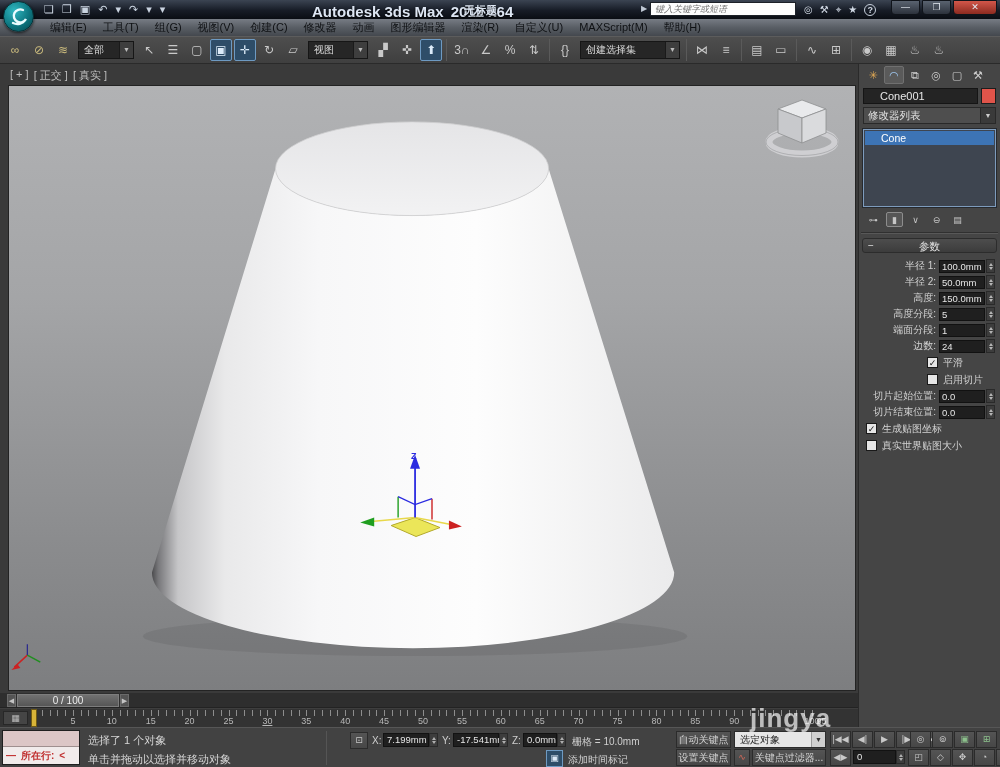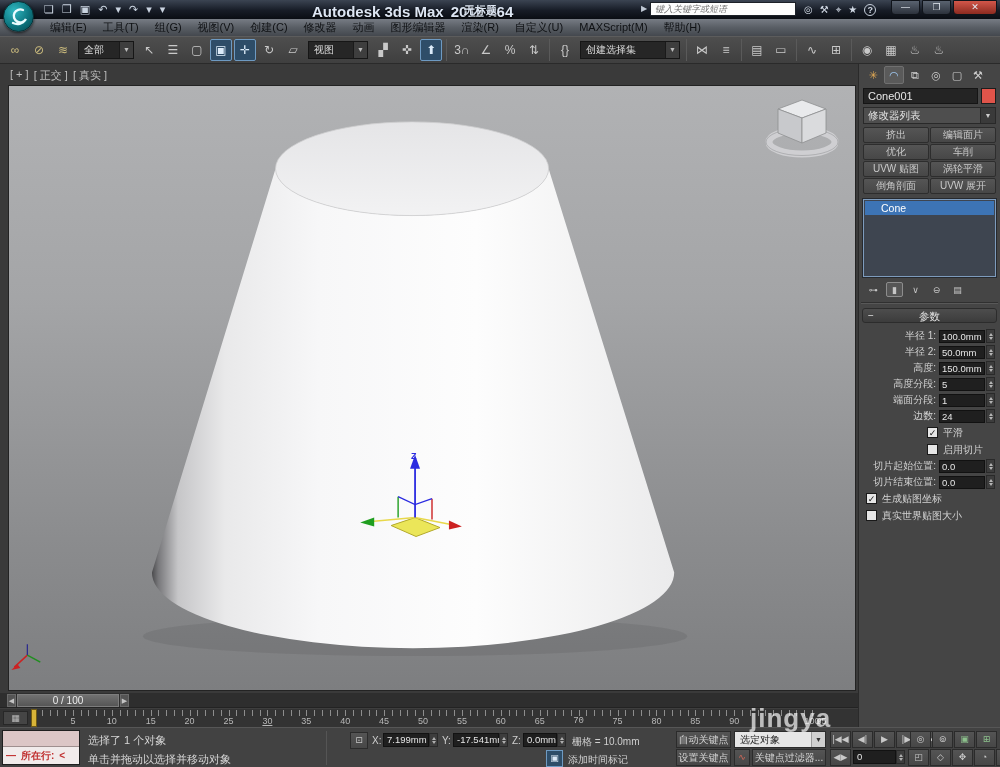--- a/index.html
+++ b/index.html
@@ -39,21 +39,21 @@
   .viewport{position:absolute;left:8px;top:21px;width:848px;height:606px;border:1px solid #232323;background:linear-gradient(#b1b2b4,#a4a5a7 35%,#8b8c8e 75%,#7d7e80)}
   .scene{position:absolute;left:0;top:0;width:100%;height:100%}
   .viewcube{position:absolute;right:14px;top:8px}
 
   
   .panel{position:absolute;left:858px;top:64px;width:142px;height:663px;background:#454545;border-left:1px solid #2a2a2a}
   .ptabs{display:flex;height:21px;padding:2px 4px 0;gap:1px}
   .ptab{width:20px;height:18px;text-align:center;line-height:17px;font-size:11px;color:#cfcfcf;border:1px solid transparent;border-radius:2px}
   .ptab.active{background:#5a5a5a;border-color:#707070}
   .namerow{display:flex;padding:3px 4px 2px;gap:3px}
-  .nfield{flex:1;height:16px;background:#242424;border:1px solid #151515;color:#e8e8e8;font-size:11px;line-height:14px;padding:0 4px}
+  .nfield{flex:1;height:16px;background:#242424;border:1px solid #151515;color:#e8e8e8;font-size:11px;line-height:14px;padding:0 16px}
   .swatch{width:15px;height:16px;border:1px solid #1d1d1d}
   .modlist{margin:1px 4px 3px;height:17px;background:#4e4e4e;border:1px solid #292929;display:flex;align-items:center;font-size:10.5px;color:#e3e3e3;padding-left:4px}
   .modlist .dda{margin-left:auto;width:15px;height:15px;background:#3a3a3a;border-left:1px solid #292929;text-align:center;font-size:7px;line-height:15px;color:#ccc}
   .modgrid{display:grid;grid-template-columns:1fr 1fr;gap:1px;margin:2px 4px}
   .mbtn{height:16px;background:linear-gradient(#555,#474747);border:1px solid #2d2d2d;border-radius:2px;color:#c9c9c9;font-size:10px;text-align:center;line-height:14px;white-space:nowrap;overflow:hidden}
   .stack{margin:5px 4px 2px;height:78px;background:#3e4550;border:1px solid #7e9cbd;outline:1px solid #26292e}
   .stackrow{height:14px;font-size:10.5px;color:#fff;background:#3d74b5;padding-left:16px;line-height:14px;margin:1px}
   .stacktools{display:flex;gap:4px;padding:3px 6px 1px;align-items:center}
   .stool{width:17px;height:15px;font-size:9px;color:#c6c6c6;text-align:center;line-height:14px;border:1px solid transparent;border-radius:2px}
   .stool.active{border-color:#8d8d8d;background:#565656}
@@ -280,30 +280,20 @@
         <div class="ptab">⚒</div>
       </div>
     <div class="namerow">
       <div class="nfield">Cone001</div>
       <div class="swatch" style="background: rgb(224, 84, 74);"></div>
     </div>
     <div class="modlist">
       <span>修改器列表</span>
       <span class="dda">▼</span>
     </div>
-    <div class="modgrid" id="modgrid">
-        <div class="mbtn">挤出</div>
-        <div class="mbtn">编辑面片</div>
-        <div class="mbtn">优化</div>
-        <div class="mbtn">车削</div>
-        <div class="mbtn">UVW 贴图</div>
-        <div class="mbtn">涡轮平滑</div>
-        <div class="mbtn">倒角剖面</div>
-        <div class="mbtn">UVW 展开</div>
-      </div>
     <div class="stack">
       <div class="stackrow">Cone</div>
     </div>
     <div class="stacktools" id="stacktools">
         <div class="stool">⊶</div>
         <div class="stool active">▮</div>
         <div class="stool">∨</div>
         <div class="stool">⊖</div>
         <div class="stool">▤</div>
       </div>
@@ -483,21 +473,21 @@
         <div class="tick" style="left: 482.36px;"></div>
         <div class="tick" style="left: 490.14px;"></div>
         <div class="tick" style="left: 497.92px;"></div>
         <div class="tick" style="left: 505.7px;"></div>
         <div class="tlabel" style="left: 505.7px;">65</div>
         <div class="tick" style="left: 513.48px;"></div>
         <div class="tick" style="left: 521.26px;"></div>
         <div class="tick" style="left: 529.04px;"></div>
         <div class="tick" style="left: 536.82px;"></div>
         <div class="tick" style="left: 544.6px;"></div>
-        <div class="tlabel" style="left: 544.6px; font-family: Liberation Mono, monospace;">70</div>
+        <div class="tlabel" style="left: 544.6px;">70</div>
         <div class="tick" style="left: 552.38px;"></div>
         <div class="tick" style="left: 560.16px;"></div>
         <div class="tick" style="left: 567.94px;"></div>
         <div class="tick" style="left: 575.72px;"></div>
         <div class="tick" style="left: 583.5px;"></div>
         <div class="tlabel" style="left: 583.5px;">75</div>
         <div class="tick" style="left: 591.28px;"></div>
         <div class="tick" style="left: 599.06px;"></div>
         <div class="tick" style="left: 606.84px;"></div>
         <div class="tick" style="left: 614.62px;"></div>

